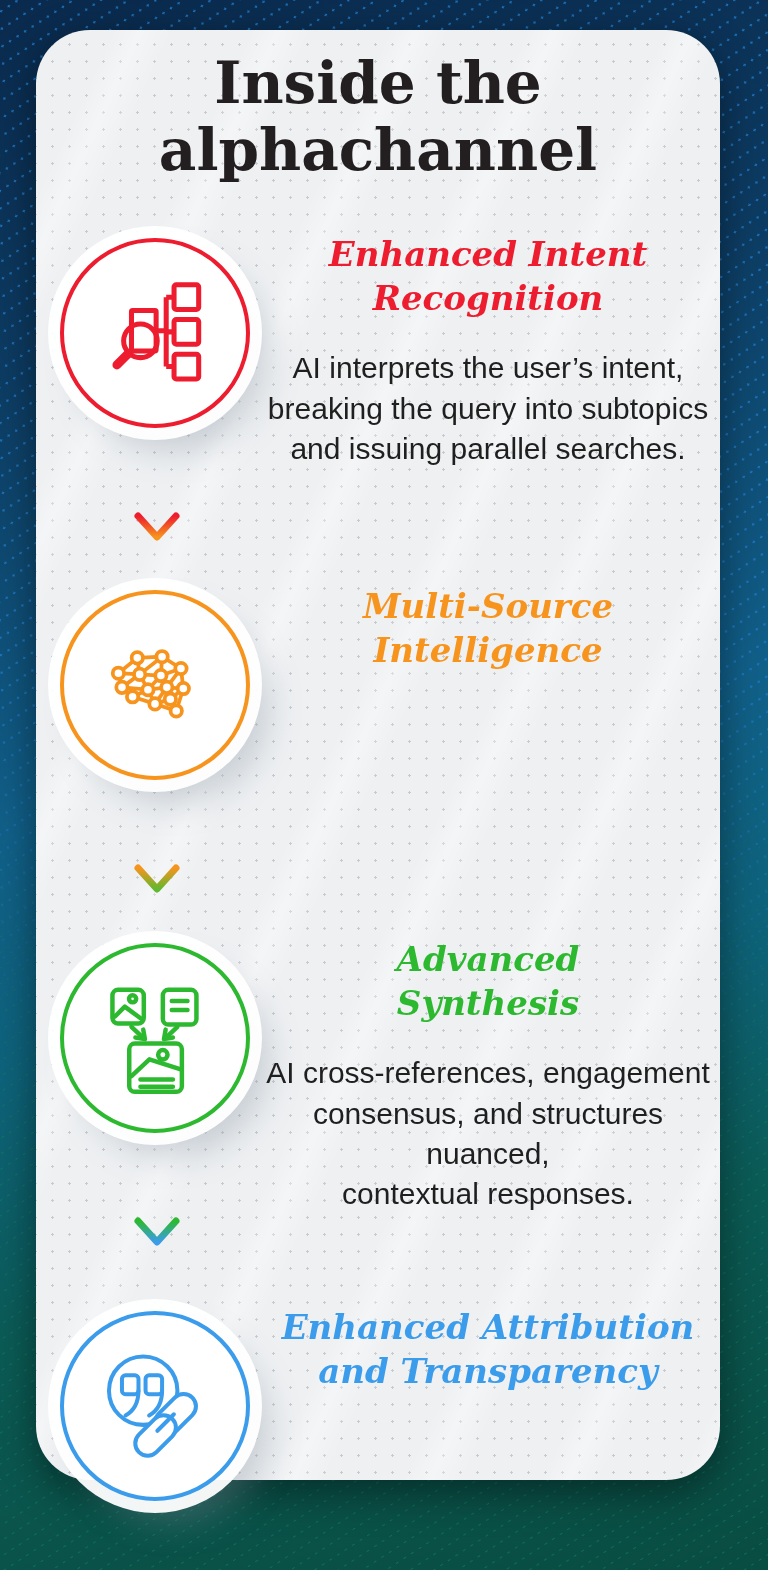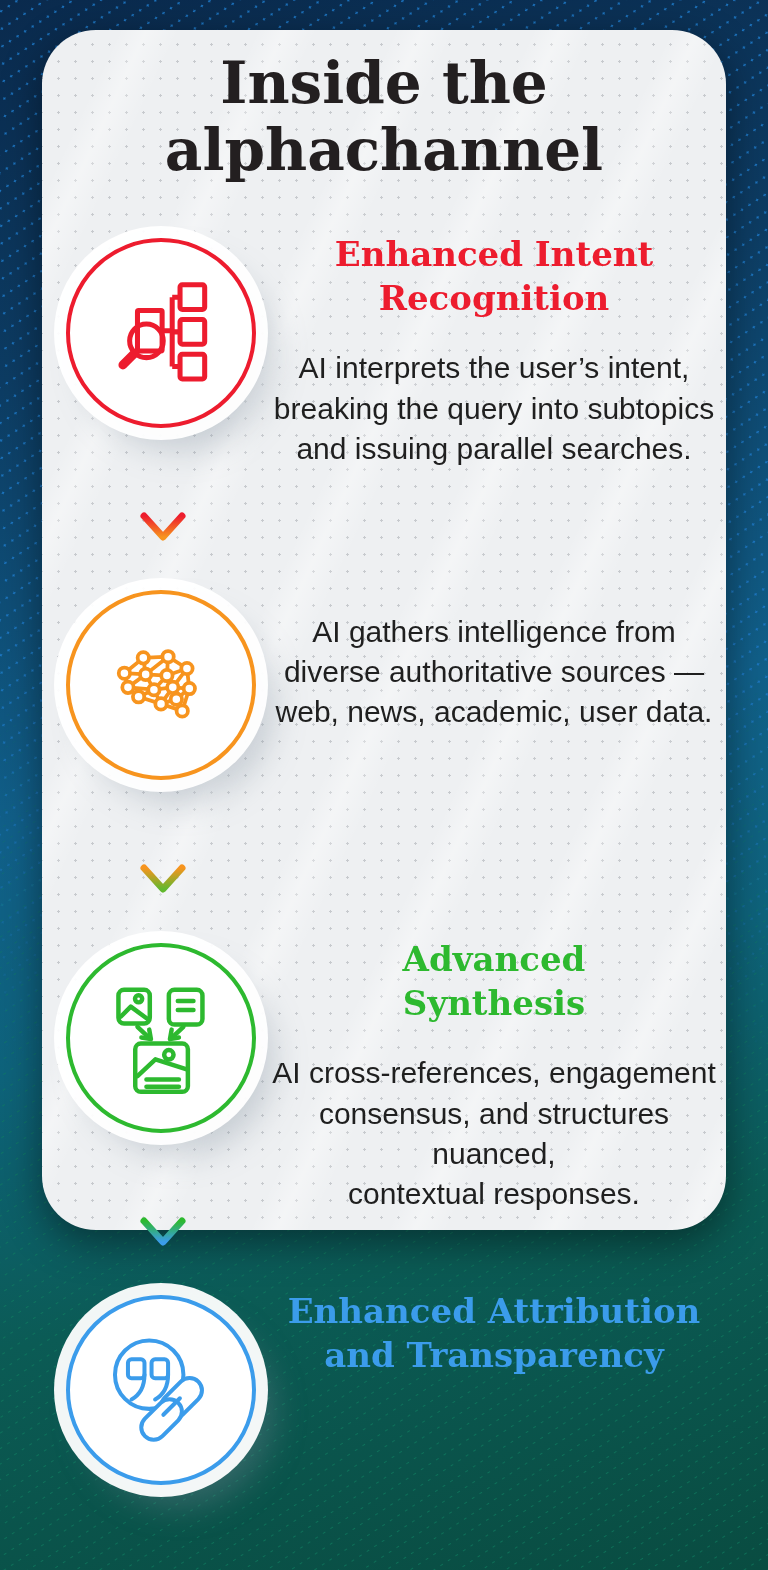--- a/index.html
+++ b/index.html
@@ -22,21 +22,21 @@
   .dots-layer.blue{
     background-image:radial-gradient(ellipse 3px 1.7px at center,rgba(31,124,204,.9) 58%,rgba(31,124,204,0) 62%);
     background-size:9px 15px;
   }
   .dots-layer.green{
     background-image:radial-gradient(ellipse 2.6px 1.5px at center,rgba(17,128,98,.65) 58%,rgba(17,128,98,0) 62%);
     background-size:9px 13px;
   }
   
   .card{
-    position:absolute;left:42px;top:30px;width:684px;height:1200px;
+    position:absolute;left:36px;top:30px;width:684px;height:1450px;
     border-radius:54px;background-color:#eef0f2;
     background-image:
       repeating-linear-gradient(115deg,rgba(255,255,255,0) 0px,rgba(255,255,255,0) 70px,rgba(255,255,255,.35) 95px,rgba(255,255,255,0) 125px),
       radial-gradient(circle 1.4px at center,#c7cace 99%,rgba(199,202,206,0));
     background-size:auto,17px 17px;
     background-position:0 0,8px 6px;
     box-shadow:0 12px 40px rgba(0,0,0,.45);
   }
   .title{
     position:absolute;top:20px;left:0;width:100%;margin:0;
@@ -48,21 +48,21 @@
   .icon-circle{
     position:absolute;left:24px;top:0;width:190px;height:190px;box-sizing:border-box;
     border-radius:50%;background:#fff;border:4px solid currentColor;
     box-shadow:0 0 0 12px rgba(255,255,255,.95),18px 22px 32px rgba(125,140,155,.35);
     display:flex;align-items:center;justify-content:center;
   }
   .icon-circle svg{display:block;}
   .text-col{position:absolute;left:222px;top:-6px;width:460px;text-align:center;}
   .sec-heading{
     margin:0;font-family:"DejaVu Serif",serif;font-weight:700;
-    font-size:34px;line-height:1.3;white-space:pre-line;color:inherit;
+    font-size:34px;line-height:1.3;white-space:pre-line;color:inherit;font-style:italic;
   }
   .sec-body{
     margin:28px 0 0 0;font-size:30px;line-height:1.34;color:#1f1f1f;white-space:pre-line;
   }
   .flow-arrow{position:absolute;left:91px;}
   .arr-1{top:404px;} .arr-2{top:756px;} .arr-3{top:1109px;}
 </style>
 </head>
 <body>
 
@@ -131,23 +131,22 @@
             <circle cx="60" cy="52" r="4.8"></circle>
           <circle cx="74" cy="53" r="4.8"></circle>
             <circle cx="31" cy="60" r="4.8"></circle>
             <circle cx="50" cy="66" r="4.8"></circle>
           <circle cx="63" cy="62" r="4.8"></circle>
             <circle cx="68" cy="72" r="4.8"></circle>
         </g>
       </svg>
     </div>
     <div class="text-col">
-      <p class="sec-body">AI gathers intelligence from
-diverse authoritative sources —
-web, news, academic, user data.</p>
+      <h2 class="sec-heading">Multi-Source
+Intelligence</h2>
     </div>
   </section>
 
   <svg class="flow-arrow arr-2" width="60" height="120" viewBox="0 0 60 120">
     <defs>
         <linearGradient id="g1" x1="0" y1="0" x2="0" y2="1">
           <stop offset="0" stop-color="#f7941e"></stop>
           <stop offset="1" stop-color="#62b82e"></stop>
         </linearGradient>
       </defs>
@@ -186,21 +185,21 @@
     <defs>
         <linearGradient id="g2" x1="0" y1="0" x2="0" y2="1">
           <stop offset="0" stop-color="#2db92f"></stop>
           <stop offset="1" stop-color="#3b9ceb"></stop>
         </linearGradient>
       </defs>
     <path d="M30 2 V100" stroke="url(#g2)" stroke-width="5.5" fill="none"></path>
     <path d="M11 82 L30 103 L49 82" stroke="url(#g2)" stroke-width="7" fill="none" stroke-linecap="round" stroke-linejoin="round"></path>
   </svg>
 
-  <section class="section sec-4" style="color: rgb(59, 156, 235);">
+  <section class="section sec-4" style="color: rgb(59, 156, 235); margin-top: 16px;">
     <div class="icon-circle">
       <svg width="118" height="118" viewBox="0 0 100 100" fill="none" stroke="currentColor" stroke-width="3.4" stroke-linejoin="round">
         <circle cx="40" cy="37" r="29"></circle>
         <rect x="22" y="24" width="14" height="16" rx="3"></rect>
         <path d="M36 37 C36 48 32 54 25 58" stroke-linecap="round"></path>
         <rect x="42" y="24" width="14" height="16" rx="3"></rect>
         <path d="M56 37 C56 48 52 54 45 58" stroke-linecap="round"></path>
         <rect x="57" y="37" width="21" height="40" rx="10.5" fill="#fff" transform="rotate(45 67.5 57)"></rect>
         <rect x="40" y="55" width="21" height="40" rx="10.5" fill="#fff" transform="rotate(45 50.5 75)"></rect>
         <path d="M66 57 L52 71" stroke-linecap="round"></path>

